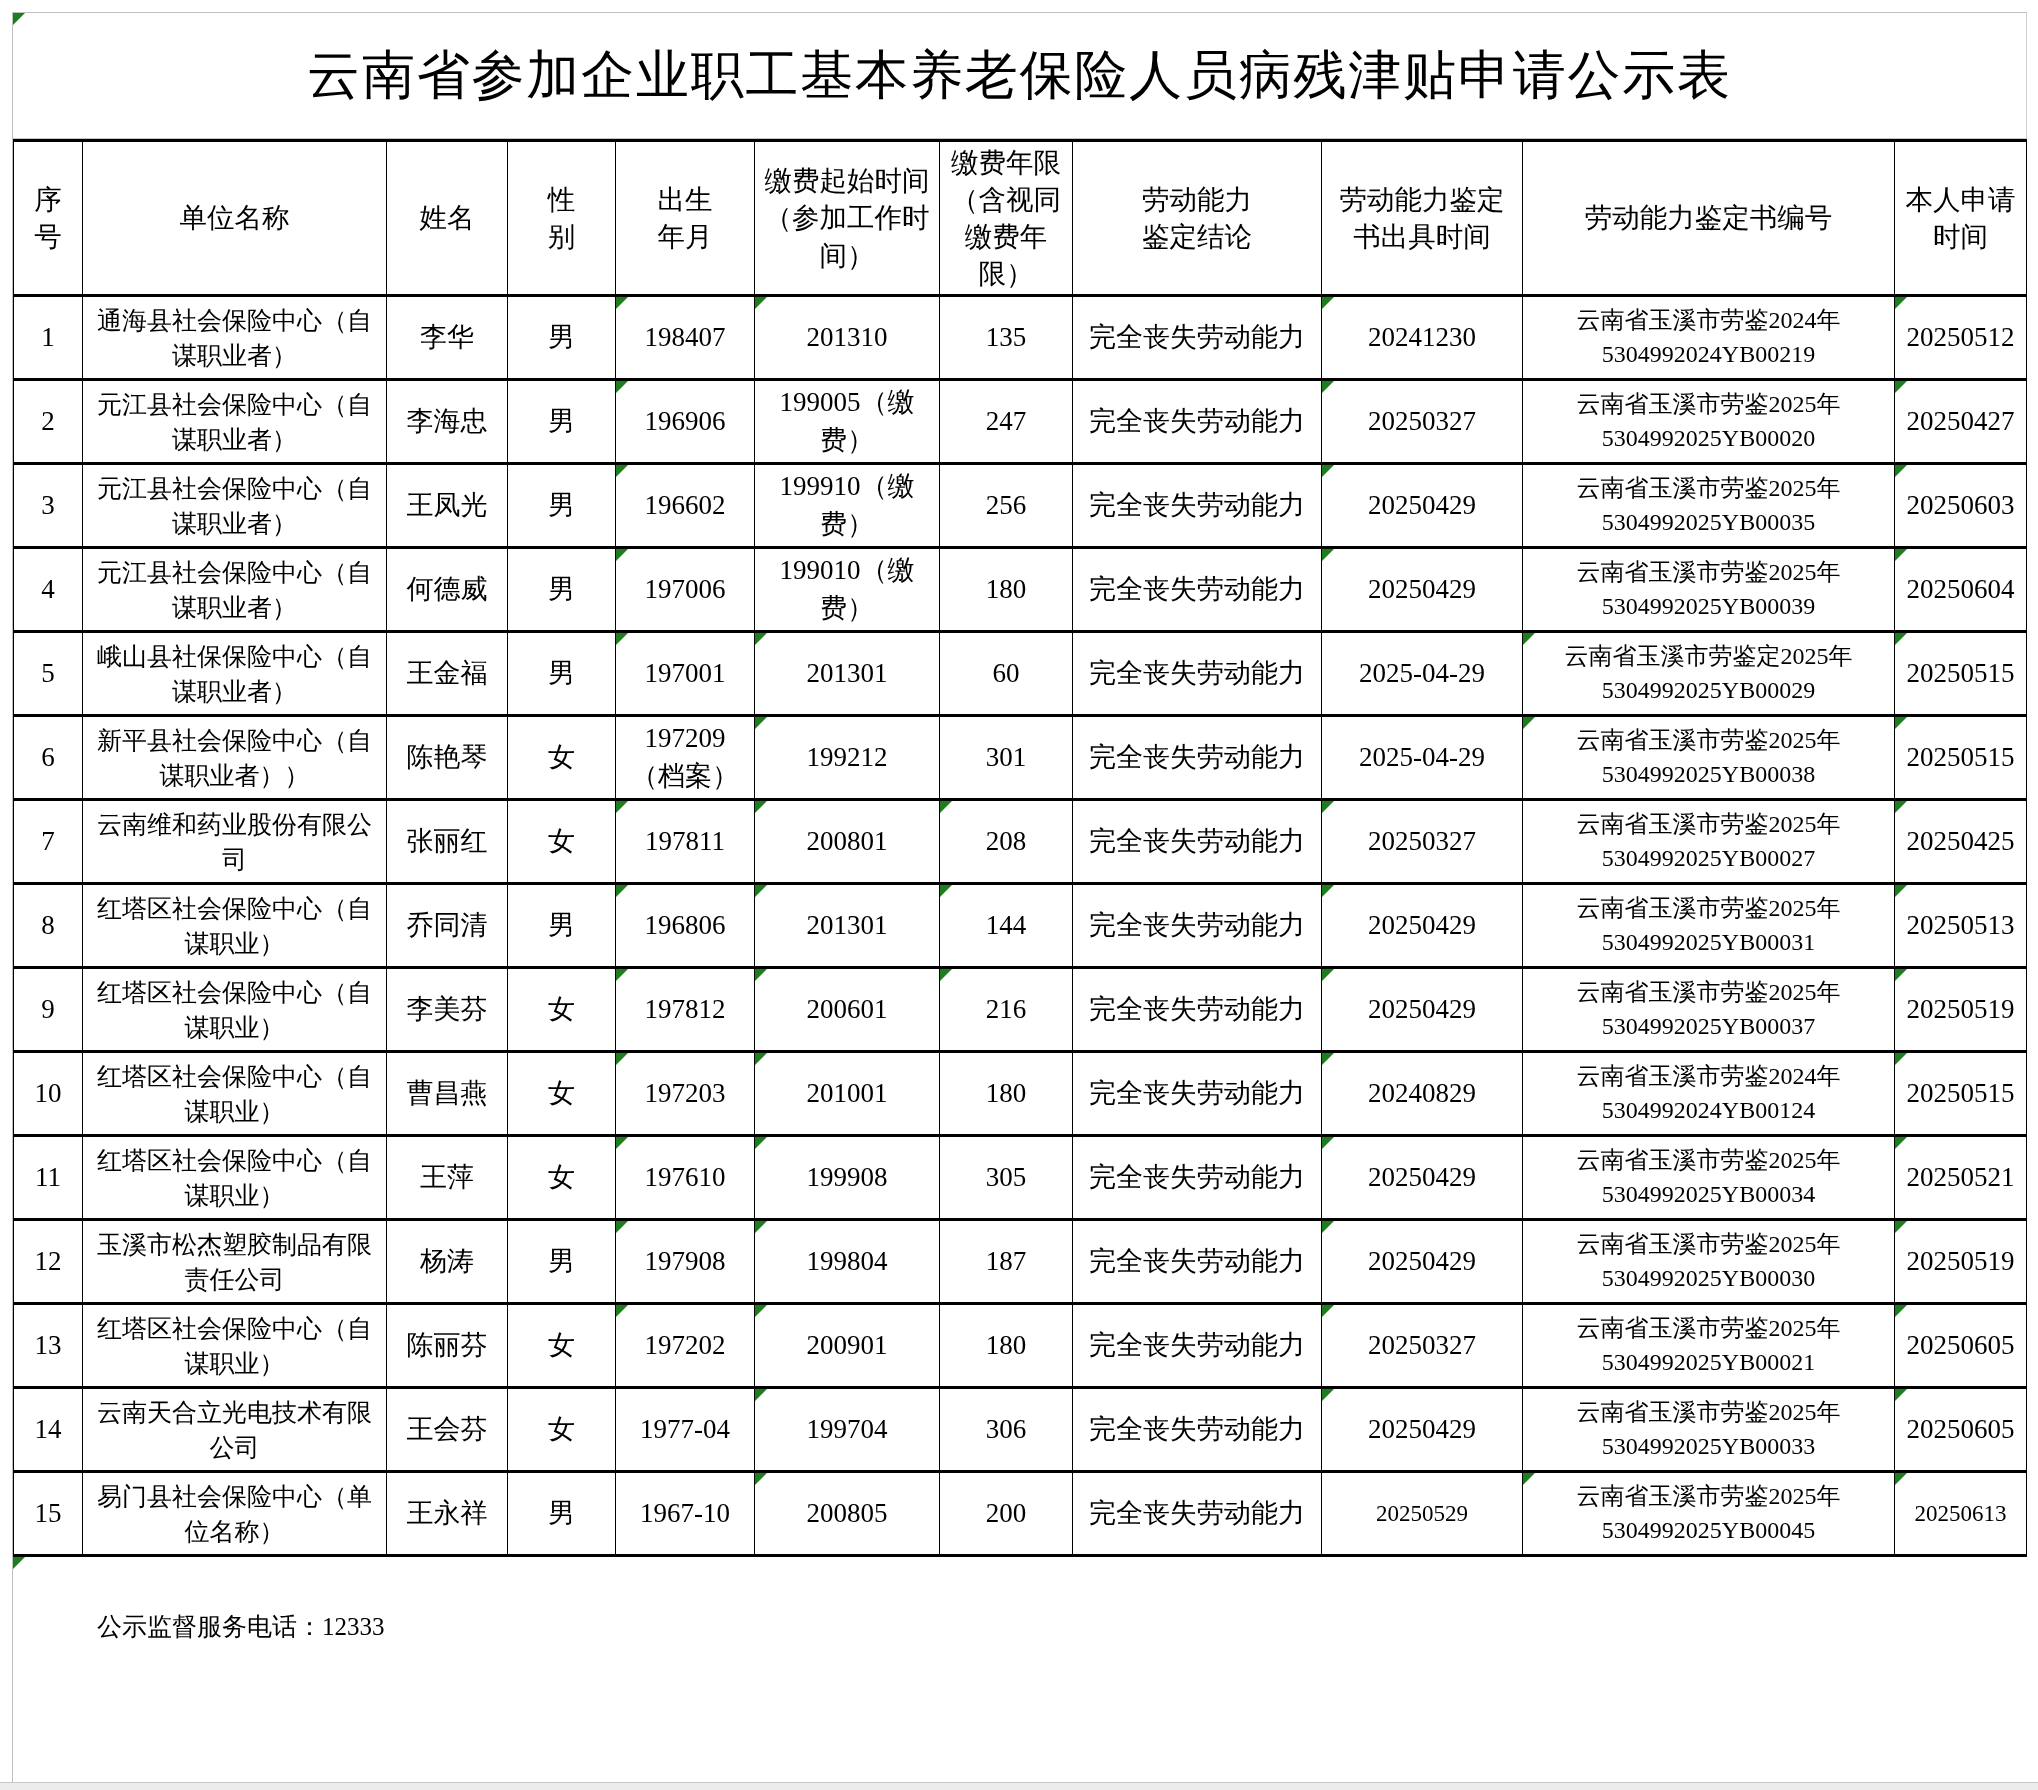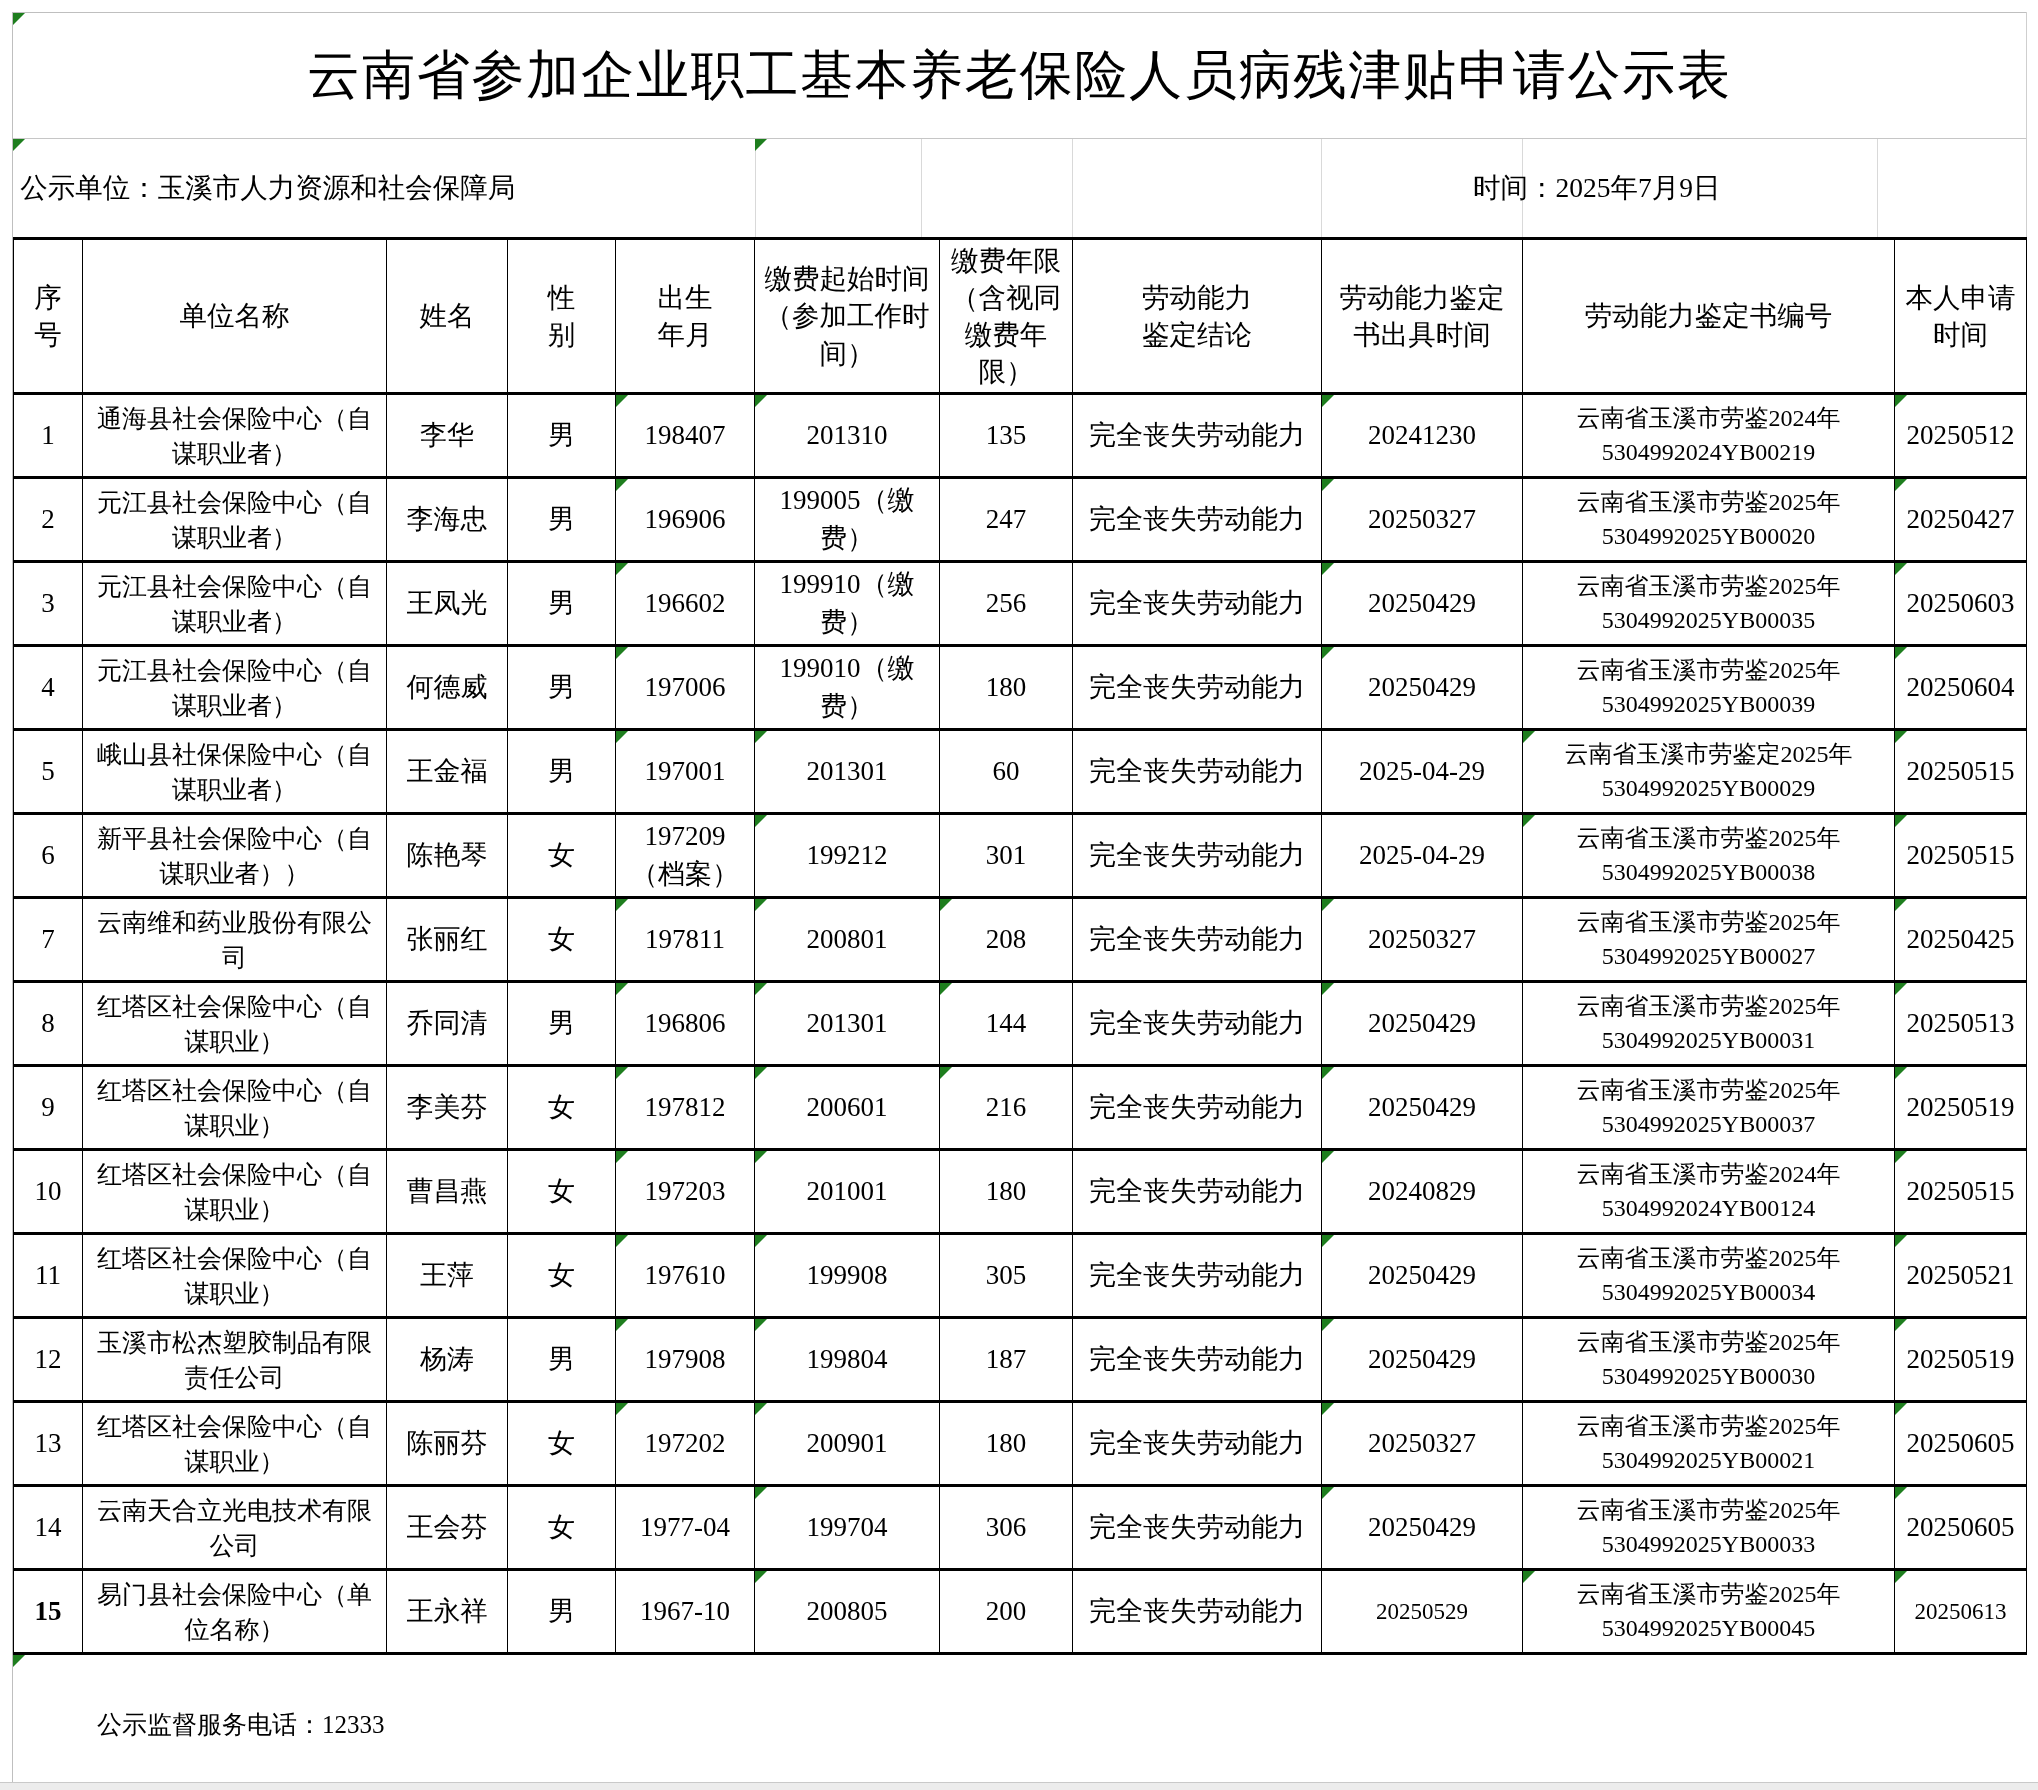--- a/index.html
+++ b/index.html
@@ -28,21 +28,21 @@
     border:1.8px solid #000;border-top-width:3.7px;border-bottom-width:3.7px;
     text-align:center;vertical-align:middle;padding:1.8px 5.5px;position:relative;overflow:hidden;
   }
   .notice-table thead tr{height:137px;}
   .notice-table th{font-size:27.5px;font-weight:normal;white-space:pre-line;line-height:1.35;}
   .notice-table tbody tr{height:84px;}
   .notice-table td{font-size:27px;line-height:1.4;}
   td.col-unit{font-size:25px;}
   td.col-number{font-size:24px;}
   td.sm{font-size:23px;}
-  td.bold{font-weight:bold;}
+  td.bold{font-weight:normal;}
 
   .footer-row{height:138px;position:relative;display:flex;align-items:center;padding-left:20px;font-size:25px;}
   .hotline{margin-left:64px;text-align:center;}
 
   .tri{position:absolute;left:0;top:0;width:0;height:0;border-top:12px solid #1e7e1e;border-right:12px solid transparent;}
 </style>
 </head>
 <body>
 
 <div class="edge-top"></div>
@@ -50,32 +50,20 @@
 <div class="edge-right"></div>
 <div class="edge-bottom"></div>
 
 <div class="sheet">
 
   <div class="title-row">
     <span class="tri"></span>
     <span class="title-text">云南省参加企业职工基本养老保险人员病残津贴申请公示表</span>
   </div>
 
-  <div class="info-row">
-    <div class="iv" style="left:742px"></div>
-    <div class="iv" style="left:908px"></div>
-    <div class="iv" style="left:1059px"></div>
-    <div class="iv" style="left:1308px"></div>
-    <div class="iv" style="left:1509px"></div>
-    <div class="iv" style="left:1864px"></div>
-    <span class="tri"></span>
-    <span class="tri" style="left:742px"></span>
-    <span class="publisher">公示单位：玉溪市人力资源和社会保障局</span>
-    <span class="pub-date">时间：2025年7月9日</span>
-  </div>
 
   <table class="notice-table">
     <colgroup>
       <col style="width:69px">
         <col style="width:304px">
         <col style="width:121px">
         <col style="width:108px">
       <col style="width:139px">
         <col style="width:185px">
         <col style="width:133px">

